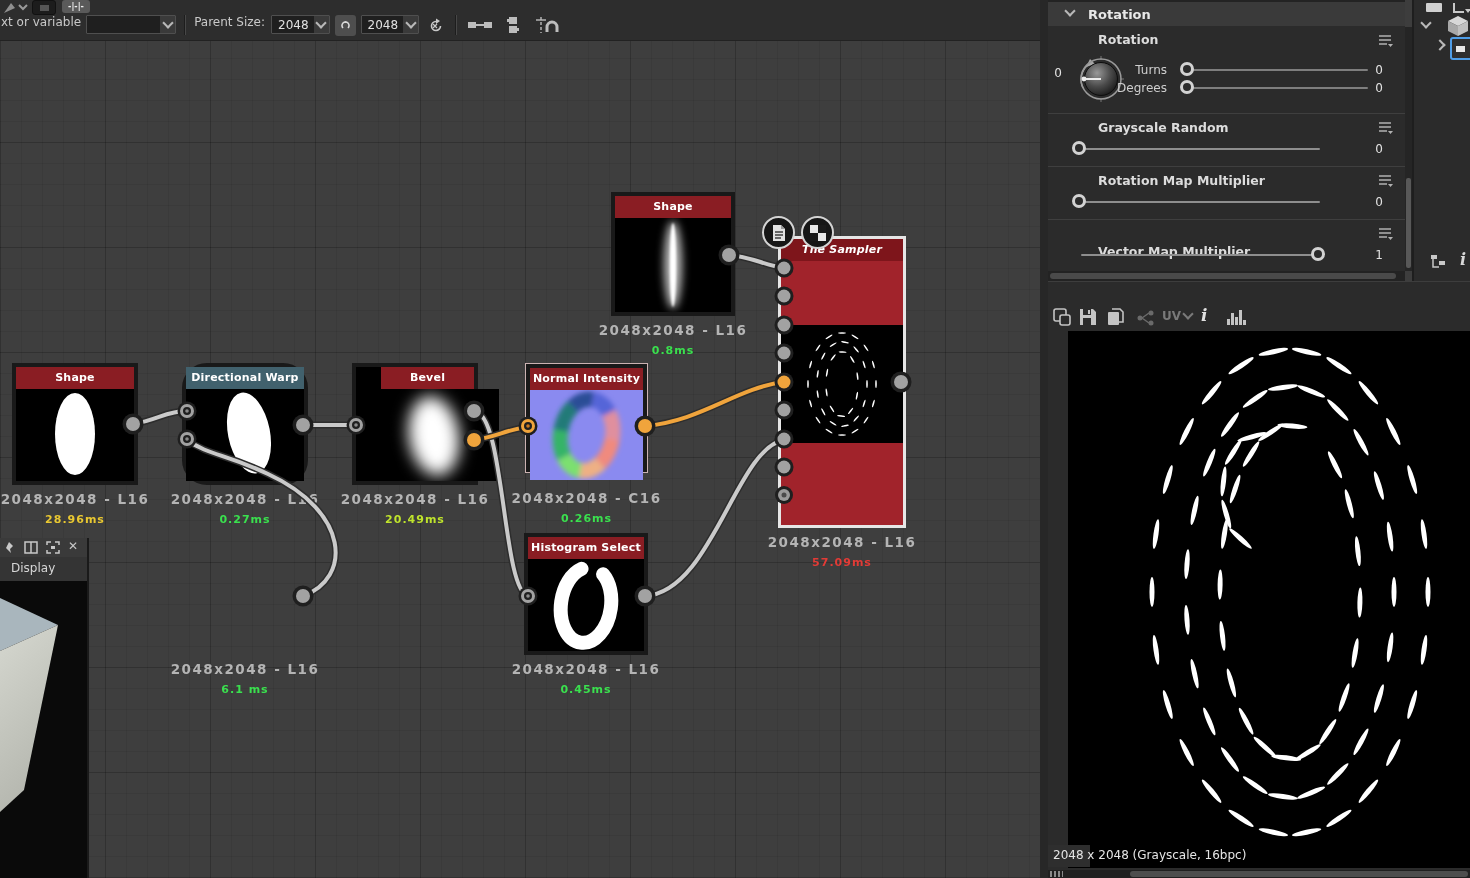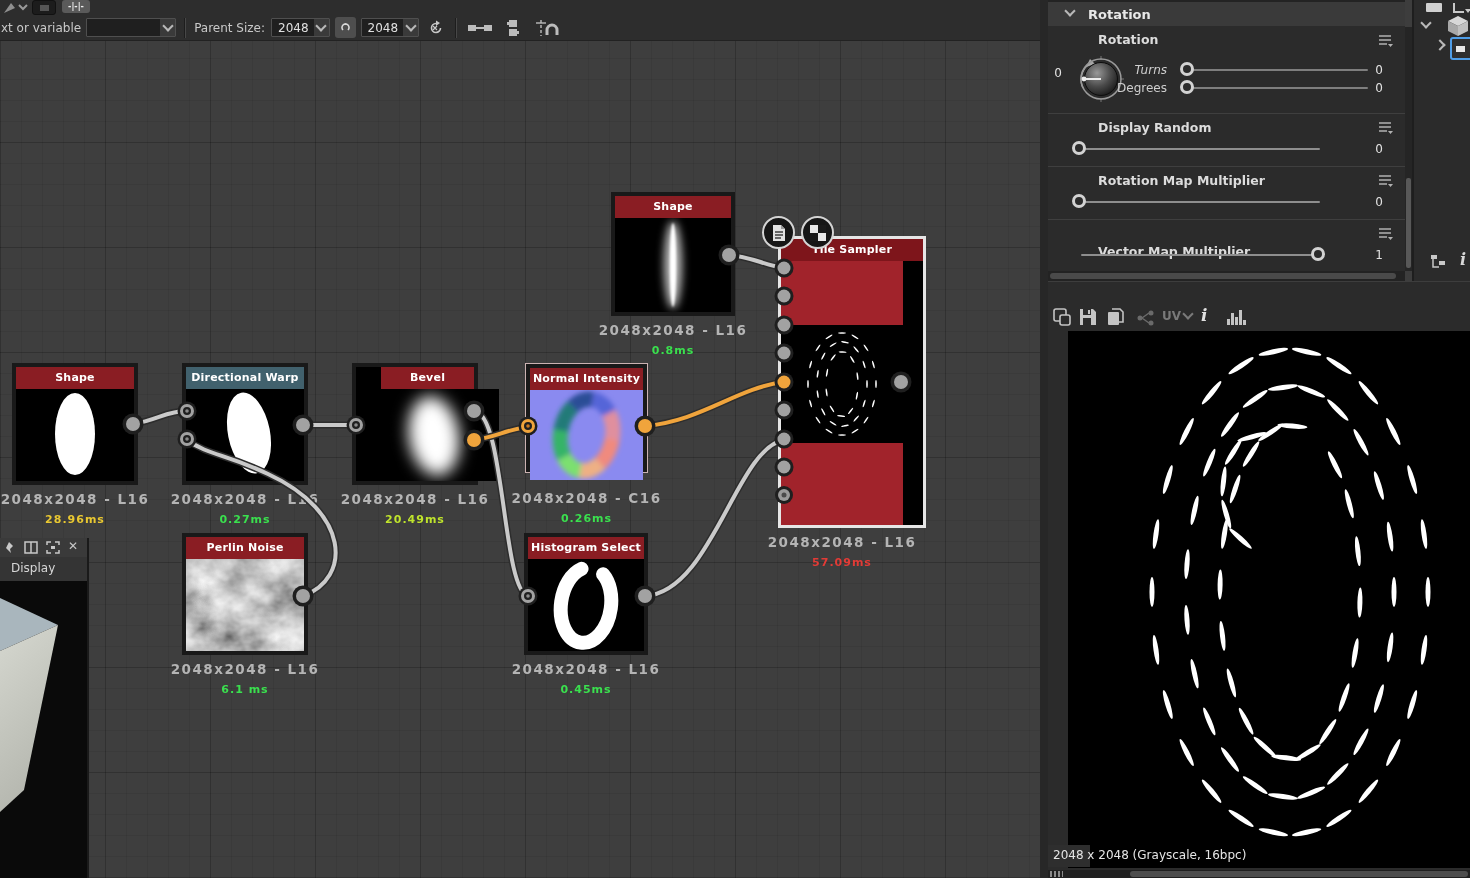--- a/index.html
+++ b/index.html
@@ -8,21 +8,21 @@
   
   .canvas{position:absolute;left:0;top:0;width:1040px;height:878px;background-color:#3e3e3e;
     background-image:
       repeating-linear-gradient(0deg, rgba(0,0,0,0.16) 0 1px, transparent 1px 105px),
       repeating-linear-gradient(90deg, rgba(0,0,0,0.16) 0 1px, transparent 1px 105px),
       repeating-linear-gradient(0deg, rgba(0,0,0,0.07) 0 1px, transparent 1px 21px),
       repeating-linear-gradient(90deg, rgba(0,0,0,0.07) 0 1px, transparent 1px 21px);}
   .gtoolbar{position:absolute;left:0;top:0;width:1040px;height:40px;background:#2d2d2d;
     border-bottom:1px solid #222;z-index:10;}
   .trow1{position:absolute;left:0;top:0;width:100%;height:15px;}
-  .trow2{position:absolute;left:0;top:15px;width:100%;height:25px;display:flex;align-items:center;}
+  .trow2{position:absolute;left:0;top:15px;width:100%;height:25px;display:flex;align-items:flex-start;}
   .tlabel{font-size:12px;color:#c9c9c9;white-space:nowrap;}
   .tsel{display:inline-flex;align-items:center;background:#1f1f1f;border:1px solid #4f4f4f;
     height:17px;font-size:12px;color:#e0e0e0;padding-left:6px;border-radius:1px;}
   .tsel .cvnbox{width:15px;height:17px;background:#3a3a3a;display:flex;align-items:center;
     justify-content:center;margin-left:5px;}
   .cvn{display:inline-block;width:6px;height:6px;border-left:2px solid #b9b9b9;
     border-bottom:2px solid #b9b9b9;transform:rotate(-45deg);margin-top:-3px;}
   .tsep{width:1px;height:20px;background:#1d1d1d;border-right:1px solid #474747;margin:0 8px;}
   .tbtn{display:inline-flex;align-items:center;justify-content:center;height:19px;border-radius:3px;}
   
@@ -93,21 +93,21 @@
   <div class="canvas" id="canvas">
       <div class="node" style="left: 12px; top: 363px; width: 126px; height: 122px;">
         <div class="nhead" style="background: rgb(138, 29, 35);">Shape</div>
         <svg width="118" height="92" class="nprev">
           <rect width="118" height="92" fill="#000"></rect>
           <ellipse cx="59" cy="45" rx="20" ry="41" fill="#fff"></ellipse>
         </svg>
       </div>
       <div class="nsize" style="left: -25px; top: 491px;">2048x2048 - L16</div>
       <div class="ntime" style="left: -25px; top: 513px; color: rgb(233, 200, 49);">28.96ms</div>
-      <div class="node" style="left: 182px; top: 363px; width: 126px; height: 122px;">
+      <div class="node" style="left: 182px; top: 363px; width: 126px; height: 122px; border-radius: 25px;">
         <div class="nhead" style="background: rgb(65, 97, 109);">Directional Warp</div>
         <svg width="118" height="92" class="nprev">
           <rect width="118" height="92" fill="#000"></rect>
           <ellipse cx="63" cy="44" rx="21" ry="41" fill="#fff" transform="rotate(-11 63 44)"></ellipse>
         </svg>
       </div>
       <div class="nsize" style="left: 145px; top: 491px;">2048x2048 - L16</div>
       <div class="ntime" style="left: 145px; top: 513px; color: rgb(58, 224, 78);">0.27ms</div>
       <div class="node" style="left: 352px; top: 363px; width: 126px; height: 122px; padding-left: 25px;">
         <div class="nhead" style="background: rgb(138, 29, 35);">Bevel</div>
@@ -139,33 +139,20 @@
             <path d="M38.1,70.5 A26,36 0 0 1 30.5,45" stroke="#36b468" stroke-width="15" fill="none"></path>
             <path d="M30.5,45 A26,36 0 0 1 38.1,19.5" stroke="#237a78" stroke-width="15" fill="none"></path>
             <path d="M38.1,19.5 A26,36 0 0 1 56.5,9" stroke="#2c4d96" stroke-width="15" fill="none"></path>
             <path d="M56.5,9 A26,36 0 0 1 74.9,19.5" stroke="#5565d8" stroke-width="15" fill="none"></path>
             <path d="M74.9,19.5 A26,36 0 0 1 82.5,45" stroke="#e08f9e" stroke-width="15" fill="none"></path>
           </g>
         </svg>
       </div>
       <div class="nsize" style="left: 486.5px; top: 490px;">2048x2048 - C16</div>
       <div class="ntime" style="left: 486.5px; top: 512px; color: rgb(58, 224, 78);">0.26ms</div>
-      <div class="node" style="left: 182px; top: 533px; width: 126px; height: 122px;">
-        <div class="nhead" style="background: rgb(138, 29, 35);">Perlin Noise</div>
-        <svg width="118" height="92" class="nprev">
-          <defs>
-            <filter id="fp4" x="0" y="0" width="100%" height="100%">
-          <feTurbulence type="fractalNoise" baseFrequency="0.028" numOctaves="4" seed="11" stitchTiles="stitch"></feTurbulence>
-          <feColorMatrix type="saturate" values="0"></feColorMatrix>
-          <feColorMatrix type="matrix" values="1.7 0 0 0 -0.3  0 1.7 0 0 -0.3  0 0 1.7 0 -0.3  0 0 0 0 1"></feColorMatrix>
-        </filter>
-          </defs>
-        <rect width="118" height="92" fill="#777" filter="url(#fp4)"></rect>
-        </svg>
-      </div>
       <div class="nsize" style="left: 145px; top: 661px;">2048x2048 - L16</div>
       <div class="ntime" style="left: 145px; top: 683px; color: rgb(58, 224, 78);">6.1 ms</div>
       <div class="node" style="left: 611px; top: 192px; width: 124px; height: 124px;">
         <div class="nhead" style="background: rgb(138, 29, 35);">Shape</div>
         <svg width="116" height="94" class="nprev">
           <defs>
             <filter id="fs5" x="-80%" y="-30%" width="260%" height="160%">
               <feGaussianBlur stdDeviation="4"></feGaussianBlur>
             </filter>
         <filter id="fs25" x="-80%" y="-30%" width="260%" height="160%">
@@ -181,21 +168,21 @@
       <div class="ntime" style="left: 573px; top: 344px; color: rgb(58, 224, 78);">0.8ms</div>
       <div class="node" style="left: 524px; top: 533px; width: 124px; height: 122px;">
         <div class="nhead" style="background: rgb(138, 29, 35);">Histogram Select</div>
         <svg width="116" height="92" class="nprev">
           <rect width="116" height="92" fill="#000"></rect>
         <ellipse cx="58" cy="46" rx="25" ry="38" fill="none" stroke="#fff" stroke-width="14" pathLength="100" stroke-dasharray="88 12" stroke-dashoffset="18" stroke-linecap="round" transform="rotate(8 58 46)"></ellipse>
         </svg>
       </div>
       <div class="nsize" style="left: 486px; top: 661px;">2048x2048 - L16</div>
       <div class="ntime" style="left: 486px; top: 683px; color: rgb(58, 224, 78);">0.45ms</div>
-      <div class="node selwhite" style="left: 778px; top: 236px; width: 148px; height: 292px;">
+      <div class="node selwhite" style="left: 778px; top: 236px; width: 128px; height: 292px; font-style: italic;">
         <div class="nhead" style="background: rgb(126, 21, 27);">Tile Sampler</div>
         <div style="position: absolute; left: 0px; top: 22px; width: 122px; height: 264px; background: rgb(161, 35, 43);"></div>
         <svg width="122" height="118" class="nprev" style="position:absolute;left:0;top:86px;background:#000;">
           <defs>
             <filter id="ft7" x="-10%" y="-10%" width="120%" height="120%">
               <feGaussianBlur stdDeviation="0.4"></feGaussianBlur>
             </filter>
           </defs>
         <rect width="122" height="118" fill="#000"></rect>
           <g filter="url(#ft7)">
@@ -479,32 +466,32 @@
       <line x1="43" y1="24" x2="47" y2="24" stroke="#787878"></line>
       <path d="M6,33 A19,19 0 0 1 11,10" stroke="#a8a8a8" stroke-width="1.5" fill="none"></path>
       <path d="M13,4 L18,9 L9,12 Z" fill="#a8a8a8"></path>
       <circle cx="24" cy="24" r="20" stroke="#999" stroke-width="1.5" fill="none"></circle>
       <circle cx="24" cy="24" r="16.5" fill="url(#dg)" stroke="#0d0d0d"></circle>
       <line x1="24" y1="24" x2="7" y2="24" stroke="#ececec" stroke-width="2"></line>
       <circle cx="7" cy="24" r="2.4" fill="#ececec"></circle>
     </svg>
     <span class="sval" style="left:-16px;top:66px;width:30px;">0</span>
 
-    <span class="slabel" style="left:59px;top:63px;width:60px;font-style:italic;">Turns</span>
+    <span class="slabel" style="left:59px;top:63px;width:60px;">Turns</span>
     <div class="strack" style="left:139px;top:69px;width:181px;background:#7e7e7e;"></div>
     <div class="shandle" style="left:132px;top:62px;"></div>
     <span class="sval" style="left:295px;top:63px;">0</span>
 
     <span class="slabel" style="left:59px;top:81px;width:60px;">Degrees</span>
     <div class="strack" style="left:139px;top:87px;width:181px;background:#7e7e7e;"></div>
     <div class="shandle" style="left:132px;top:80px;"></div>
     <span class="sval" style="left:295px;top:81px;">0</span>
 
     <div class="hdivider" style="top:113px;"></div>
-    <span class="gtitle" style="left:50px;top:120px;">Display Random</span>
+    <span class="gtitle" style="left:50px;top:120px;">Grayscale Random</span>
     <svg class="menuicon" style="left:330px;top:121px;">
         <line x1="1" y1="2" x2="13" y2="2" stroke="#b2b2b2" stroke-width="1.5"></line>
         <line x1="1" y1="6" x2="13" y2="6" stroke="#b2b2b2" stroke-width="1.5"></line>
         <line x1="1" y1="10" x2="9" y2="10" stroke="#b2b2b2" stroke-width="1.5"></line>
         <path d="M10,10 l2.5,3 l2.5,-3" fill="#b2b2b2"></path>
       </svg>
     <div class="strack" style="left:31px;top:148px;width:241px;"></div>
     <div class="shandle" style="left:24px;top:141px;"></div>
     <span class="sval" style="left:295px;top:142px;">0</span>
 

